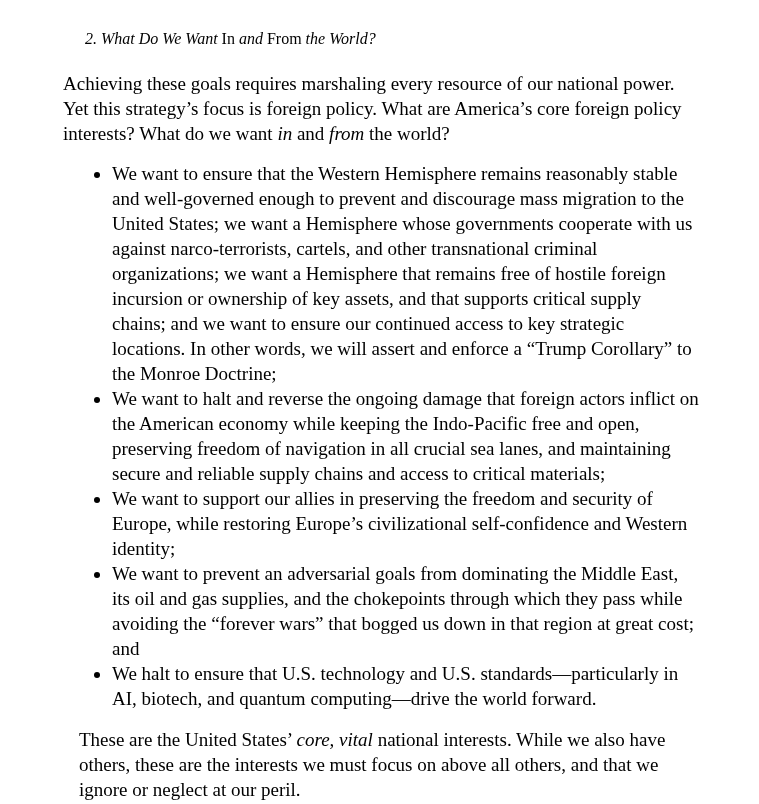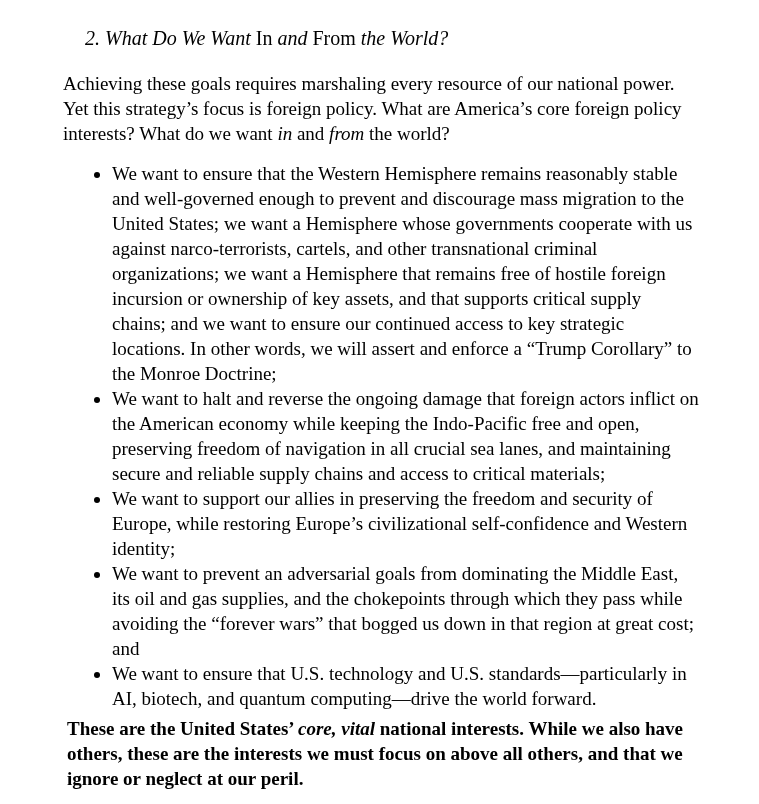--- a/index.html
+++ b/index.html
@@ -15,57 +15,56 @@
     box-sizing: border-box;
     width: 759px;
     height: 804px;
     padding: 26px 60px 0 63px;
     font-family: "Liberation Serif", "DejaVu Serif", serif;
     font-size: 19px;
     line-height: 25px;
     text-align: left;
   }
   .heading {
-    font-size: 20px;
+    font-size: 16px;
     line-height: 25px;
     font-weight: 400;
     margin: 0 0 20px 22px;
   }
   .para {
     margin: 0 0 15px 0;
   }
   .interests-list {
     margin: 0 0 5px 0;
     padding: 0 0 0 49px;
     list-style: disc outside;
   }
   .interests-list li {
     margin: 0;
     padding: 0;
   }
   .closing {
-    margin: 4px;
-    font-weight: bold;
+    margin: 16px;
   }
   em {
     font-style: italic;
   }
 </style>
 </head>
 <body style="background: rgb(255, 255, 255);">
 
 <div class="page" style="background: rgb(255, 255, 255); color: rgb(0, 0, 0);">
 
   <h2 class="heading"><em>2. What Do We Want </em><span>In </span><em>and </em><span>From </span><em>the World?</em></h2>
 
   <p class="para"><span>Achieving these goals requires marshaling every resource of our national power. Yet this strategy’s focus is foreign policy. What are America’s core foreign policy interests? What do we want </span><em>in</em><span> and </span><em>from</em><span> the world?</span></p>
 
   <ul class="interests-list">
     <li><span>We want to ensure that the Western Hemisphere remains reasonably stable and well-governed enough to prevent and discourage mass migration to the United States; we want a Hemisphere whose governments cooperate with us against narco-terrorists, cartels, and other transnational criminal organizations; we want a Hemisphere that remains free of hostile foreign incursion or ownership of key assets, and that supports critical supply chains; and we want to ensure our continued access to key strategic locations. In other words, we will assert and enforce a “Trump Corollary” to the Monroe Doctrine;</span></li>
     <li><span>We want to halt and reverse the ongoing damage that foreign actors inflict on the American economy while keeping the Indo-Pacific free and open, preserving freedom of navigation in all crucial sea lanes, and maintaining secure and reliable supply chains and access to critical materials;</span></li>
     <li><span>We want to support our allies in preserving the freedom and security of Europe, while restoring Europe’s civilizational self-confidence and Western identity;</span></li>
     <li><span>We want to prevent an adversarial goals from dominating the Middle East, its oil and gas supplies, and the chokepoints through which they pass while avoiding the “forever wars” that bogged us down in that region at great cost; and</span></li>
-    <li><span>We want to ensure that U.S. technology and U.S. standards—particularly in AI, biotech, and quantum computing—drive the world forward.</span></li>
+    <li><span>We halt to ensure that U.S. technology and U.S. standards—particularly in AI, biotech, and quantum computing—drive the world forward.</span></li>
   </ul>
 
   <p class="para closing"><span>These are the United States’ </span><em>core, vital</em><span> national interests. While we also have others, these are the interests we must focus on above all others, and that we ignore or neglect at our peril.</span></p>
 
 </div>
 
 </body></html>

